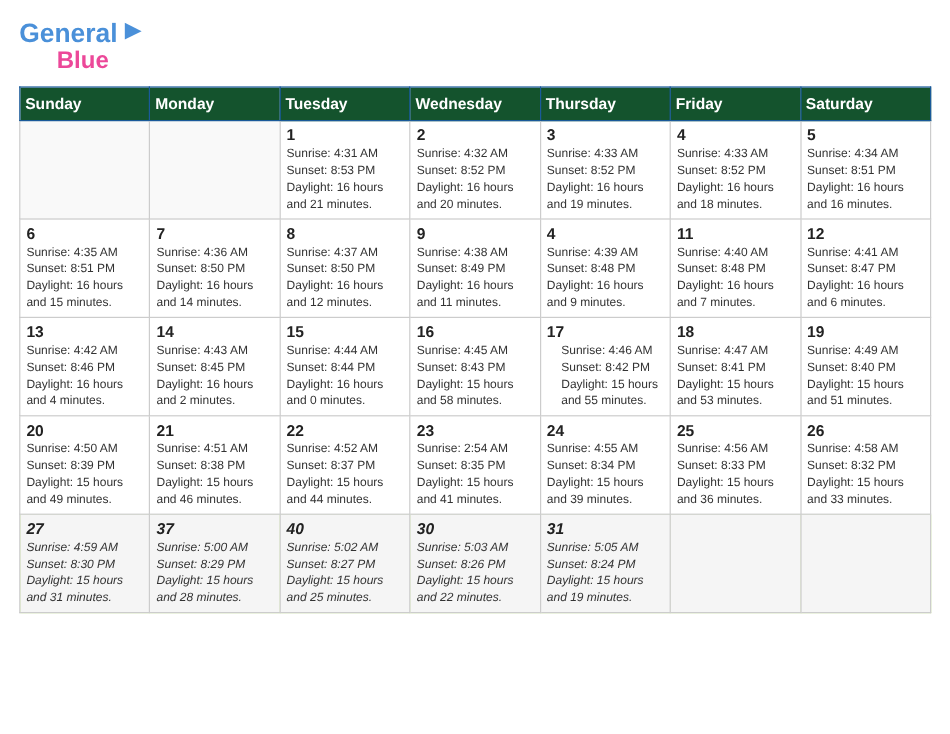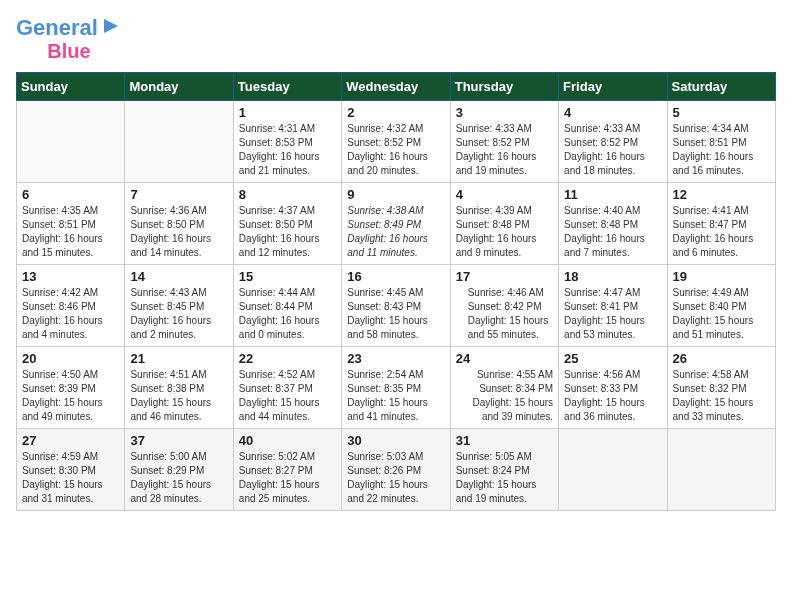--- a/index.html
+++ b/index.html
@@ -167,21 +167,21 @@
         </td>
         <td>
           <span class="day-num">8</span>
           <div class="day-info" style="white-space: pre-line;">Sunrise: 4:37 AM
 Sunset: 8:50 PM
 Daylight: 16 hours
 and 12 minutes.</div>
         </td>
         <td>
           <span class="day-num">9</span>
-          <div class="day-info" style="white-space: pre-line; font-style: italic;">Sunrise: 4:38 AM
+          <div class="day-info" style="white-space: pre-line;">Sunrise: 4:38 AM
 Sunset: 8:49 PM
 Daylight: 16 hours
 and 11 minutes.</div>
         </td>
         <td>
           <span class="day-num">4</span>
           <div class="day-info" style="white-space: pre-line;">Sunrise: 4:39 AM
 Sunset: 8:48 PM
 Daylight: 16 hours
 and 9 minutes.</div>
@@ -276,41 +276,41 @@
         </td>
         <td>
           <span class="day-num">23</span>
           <div class="day-info" style="white-space: pre-line;">Sunrise: 2:54 AM
 Sunset: 8:35 PM
 Daylight: 15 hours
 and 41 minutes.</div>
         </td>
         <td>
           <span class="day-num">24</span>
-          <div class="day-info" style="white-space: pre-line; text-align: right;">Sunrise: 4:55 AM
+          <div class="day-info" style="white-space: pre-line;">Sunrise: 4:55 AM
 Sunset: 8:34 PM
 Daylight: 15 hours
 and 39 minutes.</div>
         </td>
         <td>
           <span class="day-num">25</span>
           <div class="day-info" style="white-space: pre-line;">Sunrise: 4:56 AM
 Sunset: 8:33 PM
 Daylight: 15 hours
 and 36 minutes.</div>
         </td>
         <td>
           <span class="day-num">26</span>
           <div class="day-info" style="white-space: pre-line;">Sunrise: 4:58 AM
 Sunset: 8:32 PM
 Daylight: 15 hours
 and 33 minutes.</div>
         </td>
       </tr>
-      <tr style="background: #bef264;">
+      <tr style="background: #bef264; font-style: italic;">
         <td>
           <span class="day-num">27</span>
           <div class="day-info" style="white-space: pre-line;">Sunrise: 4:59 AM
 Sunset: 8:30 PM
 Daylight: 15 hours
 and 31 minutes.</div>
         </td>
         <td>
           <span class="day-num">37</span>
           <div class="day-info" style="white-space: pre-line;">Sunrise: 5:00 AM

